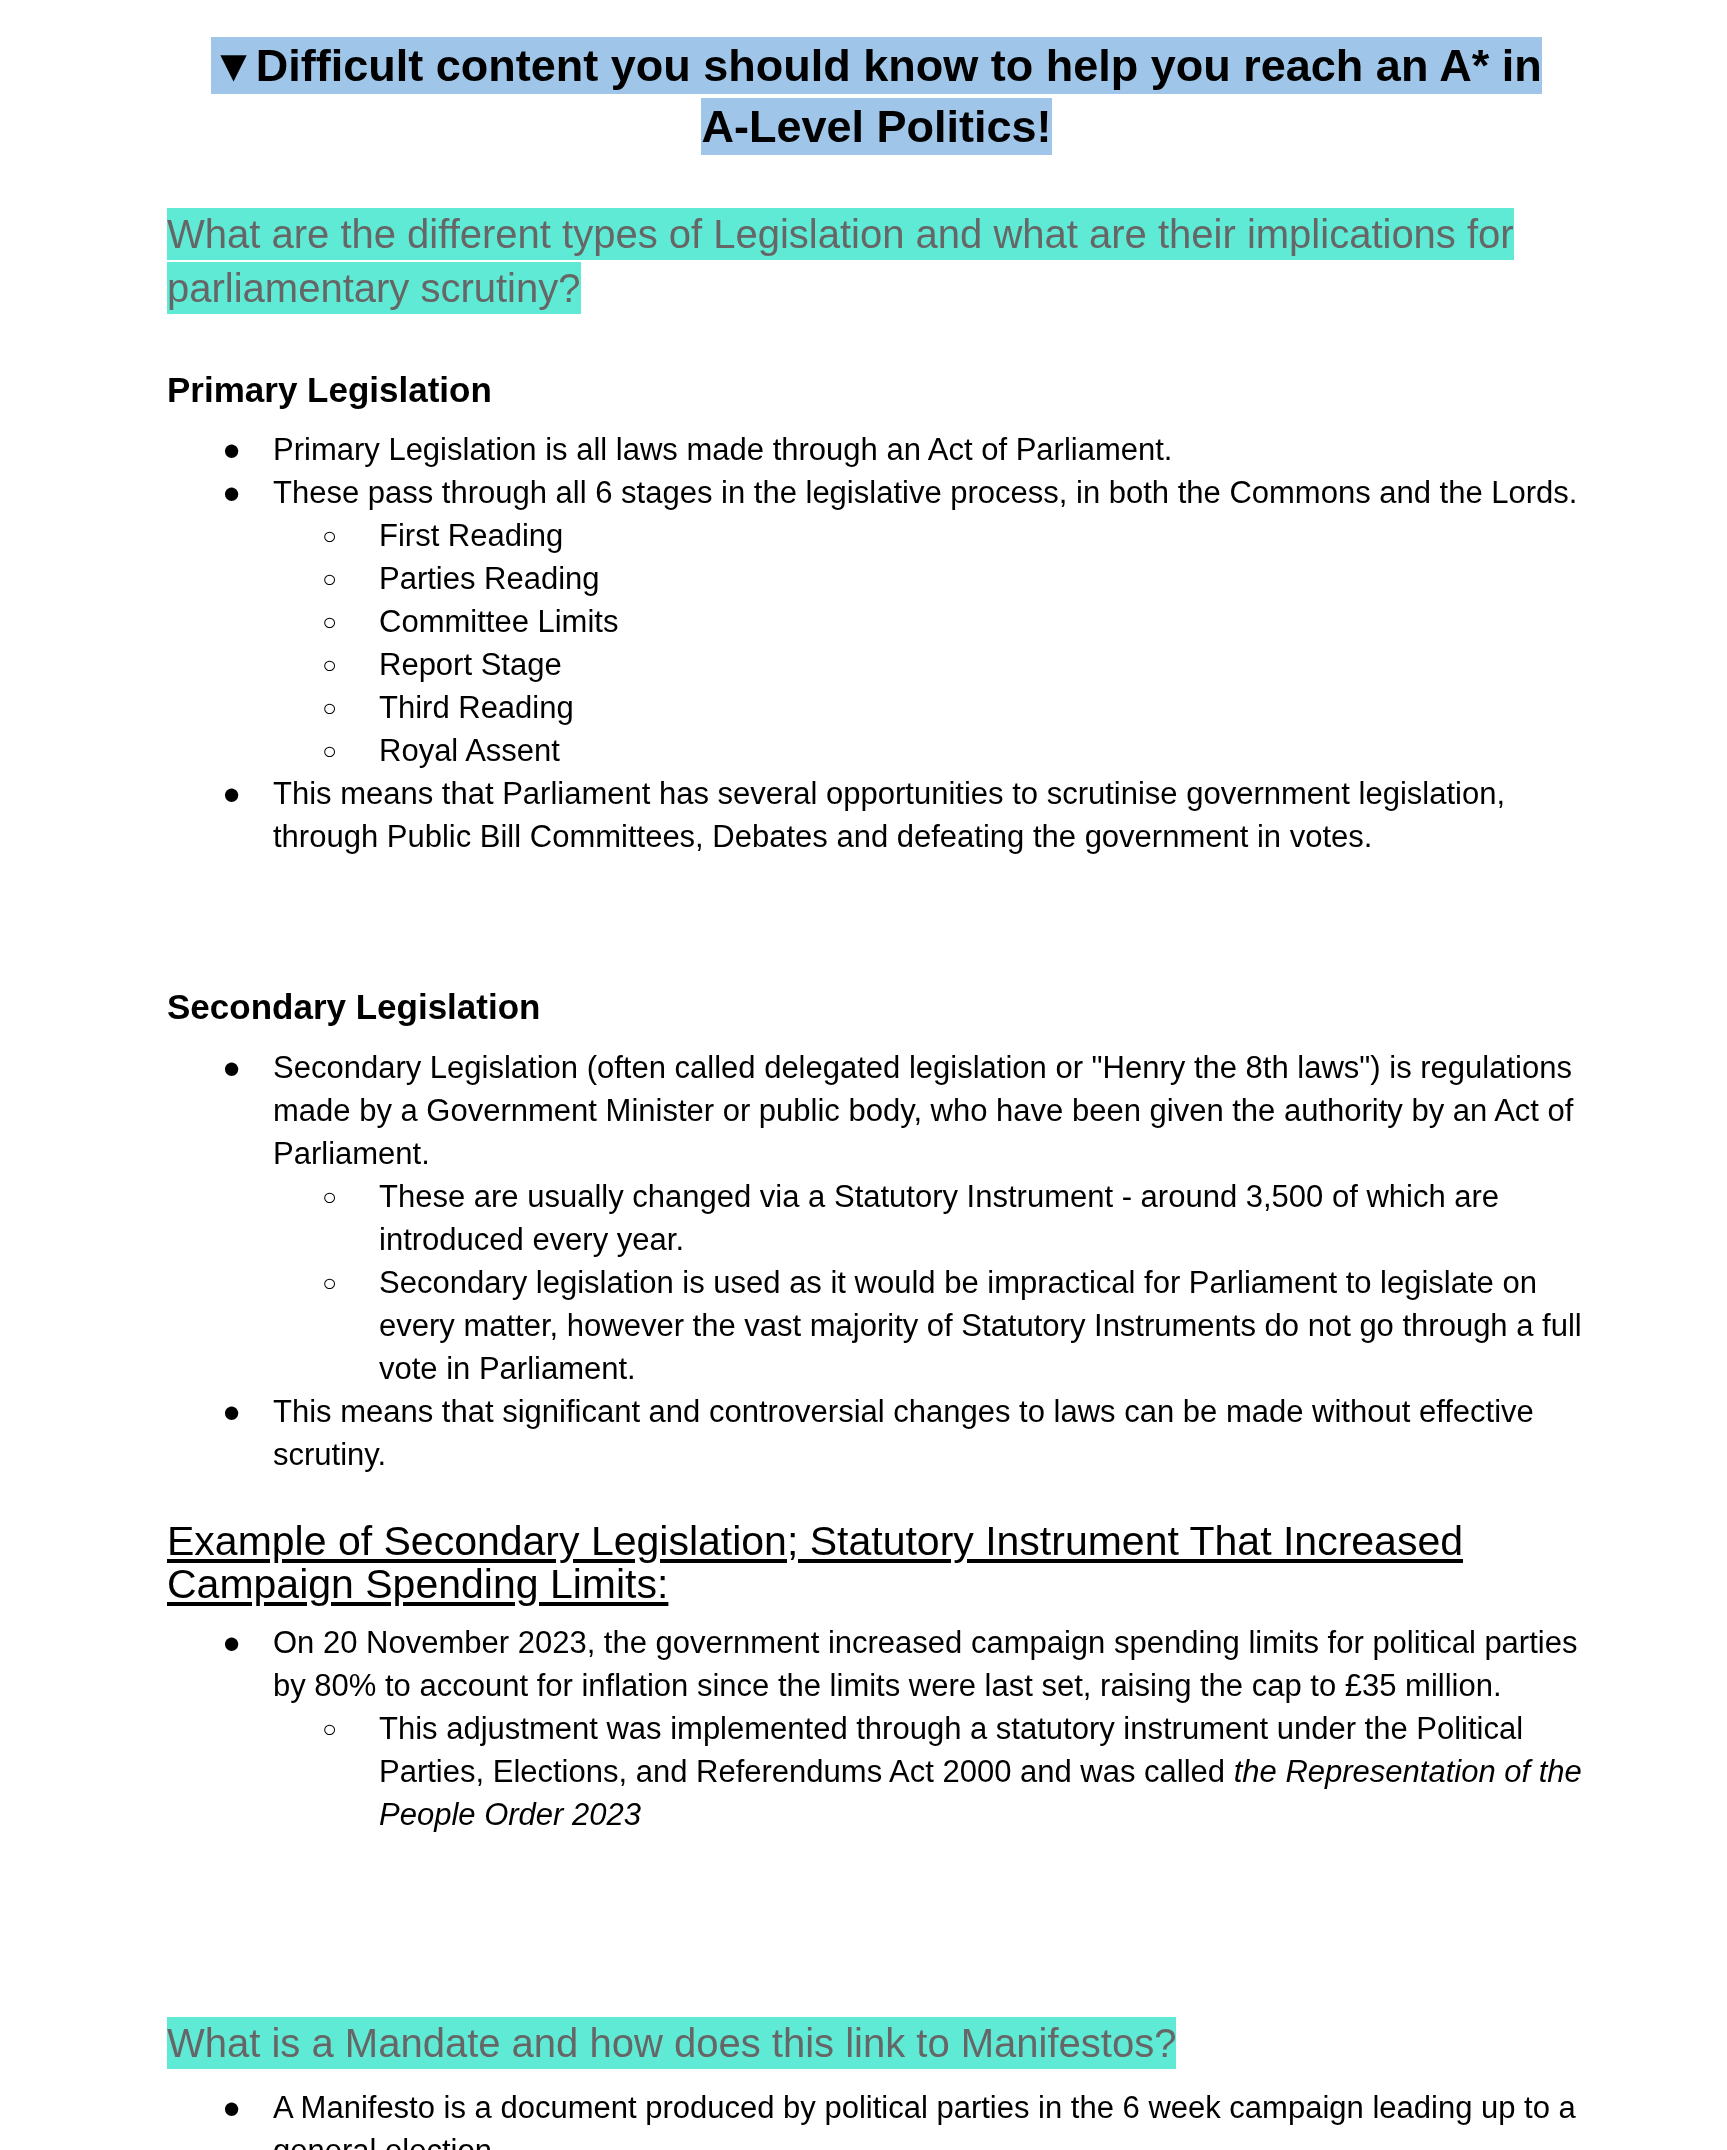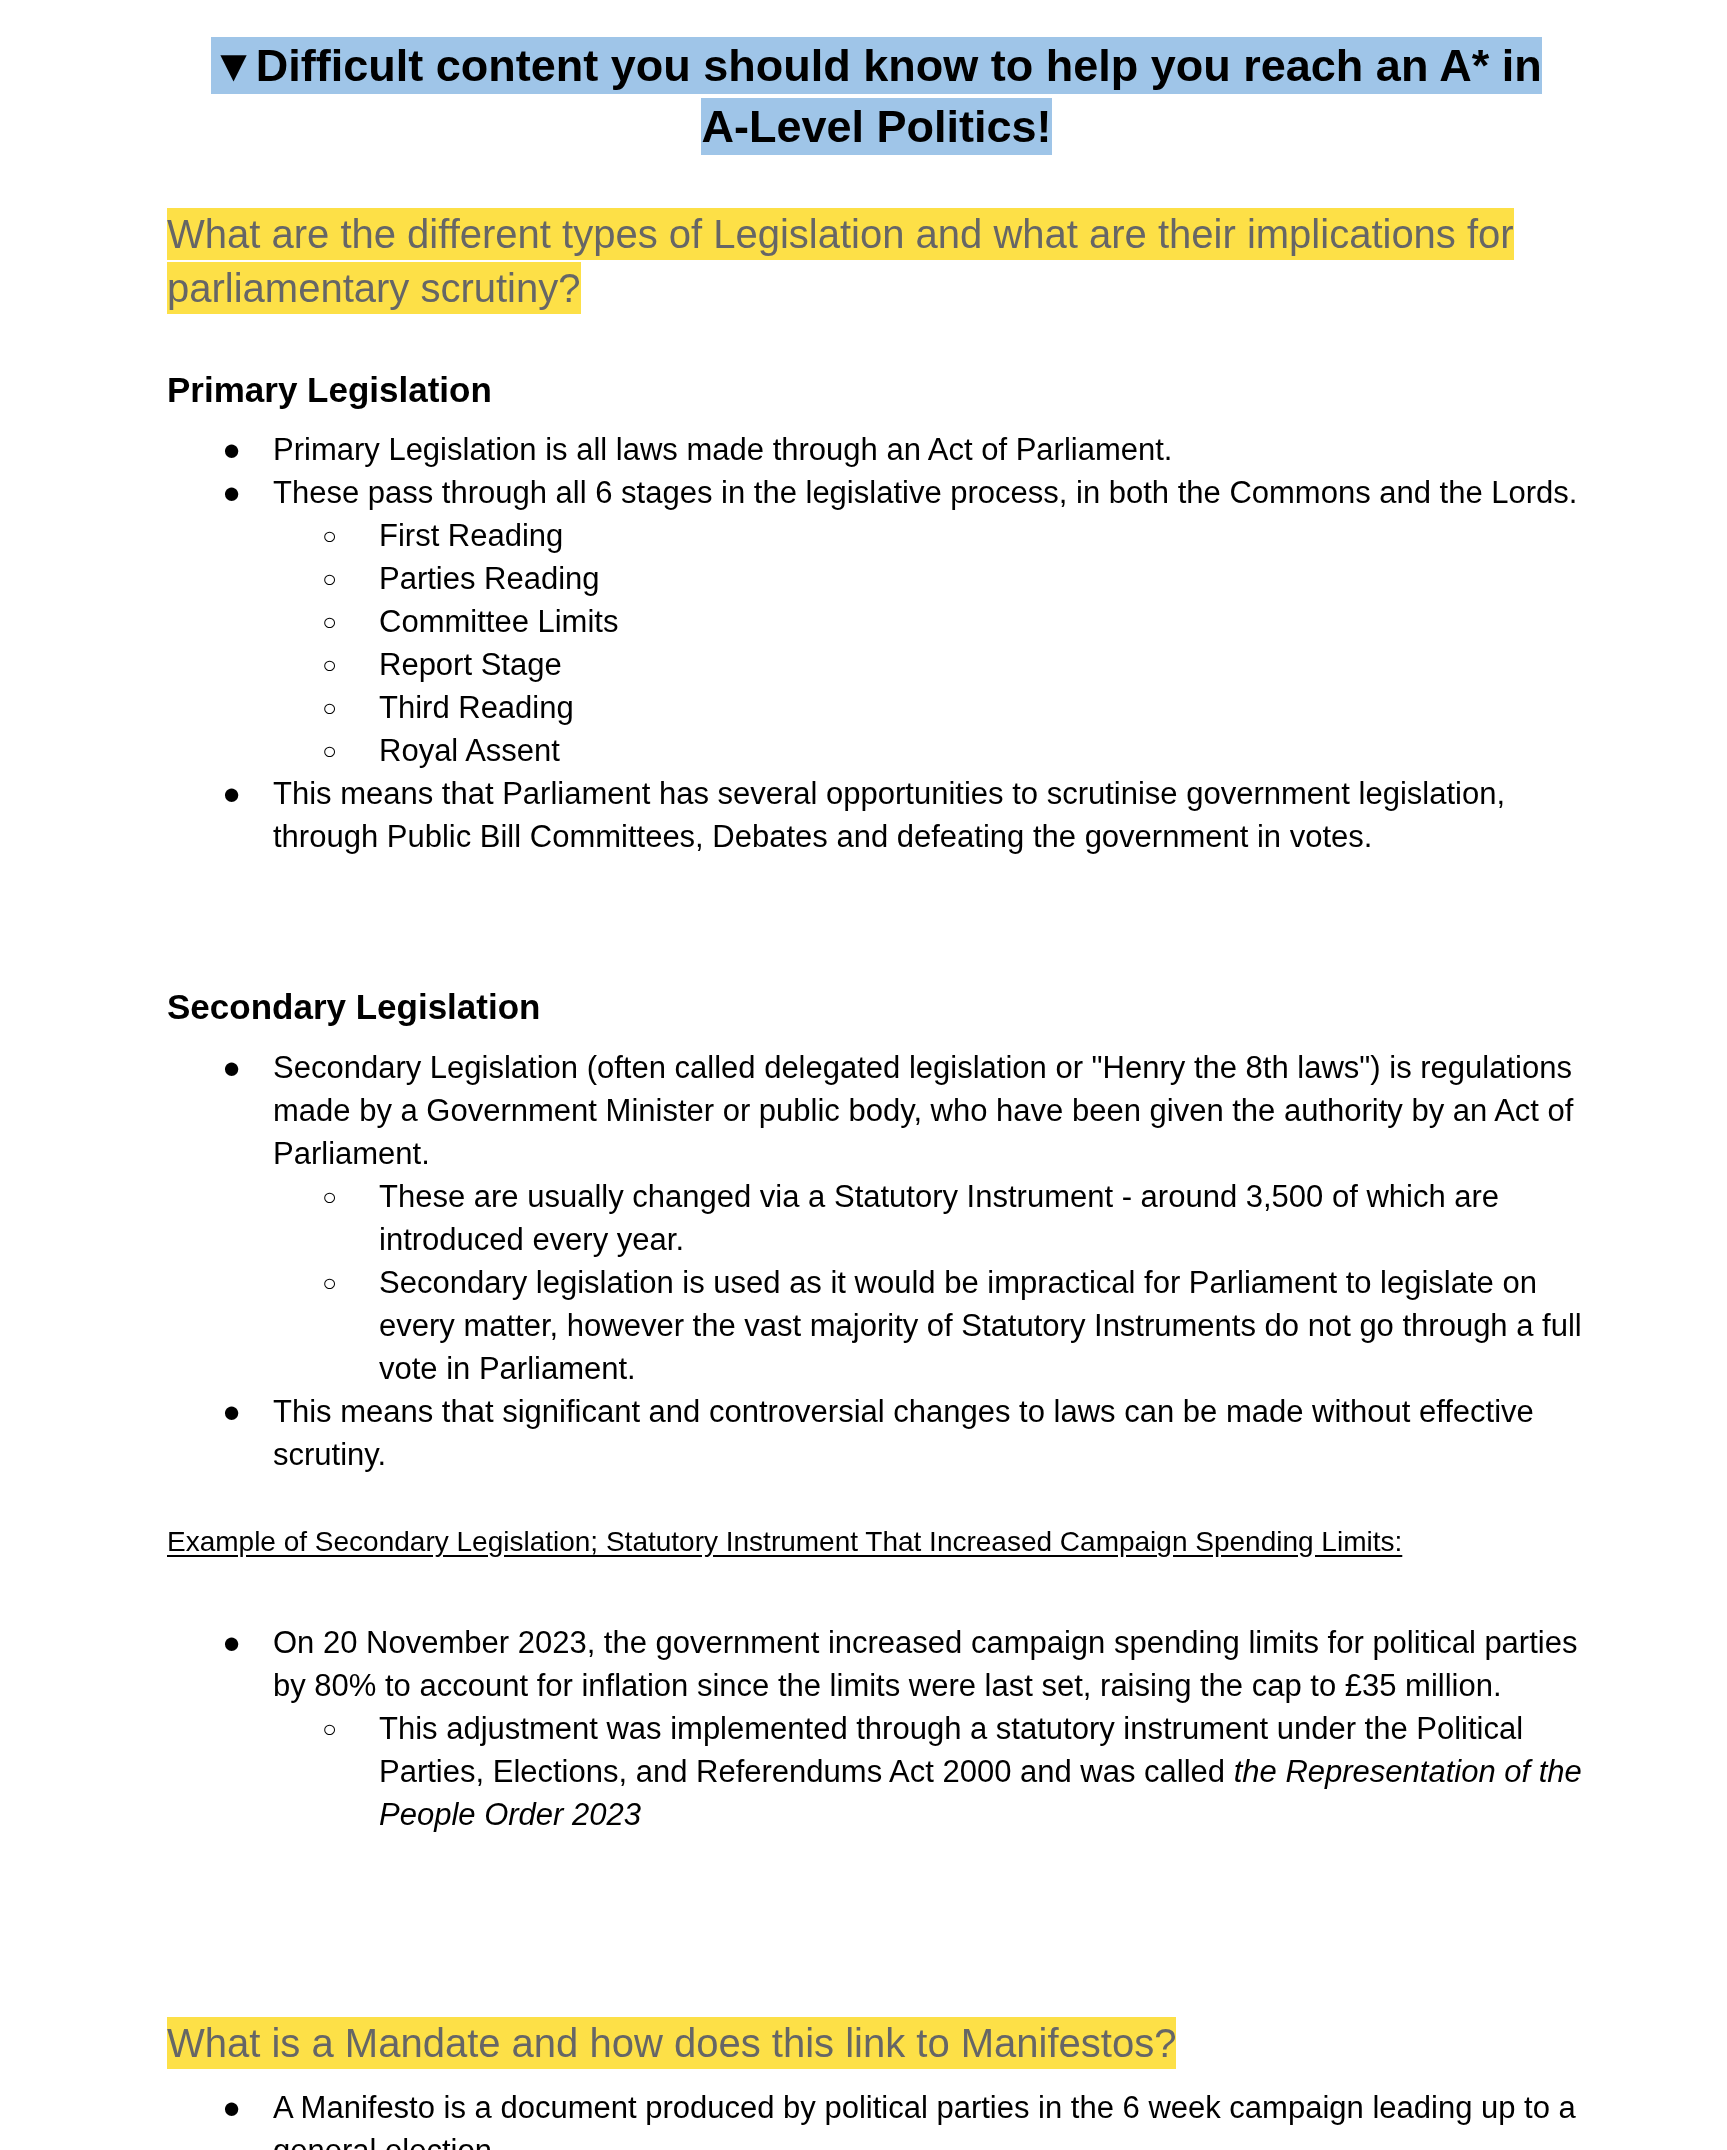--- a/index.html
+++ b/index.html
@@ -42,37 +42,37 @@
       position: absolute;
       left: 0;
       font-size: 40px;
       line-height: 54px;
       color: #666666;
       font-weight: normal;
       margin: 0;
       width: 1405px;
     }
     .question .hl {
-      background: #fde047;
+      background: #5eead4;
       -webkit-box-decoration-break: clone;
       box-decoration-break: clone;
       padding: 4.2px 0;
     }
     .subheading {
       position: absolute;
       left: 0;
       font-size: 35px;
       font-weight: bold;
       margin: 0;
       line-height: 42px;
     }
     .underline-heading {
       position: absolute;
       left: 0;
-      font-size: 28px;
+      font-size: 41px;
       line-height: 43px;
       text-decoration: underline;
       text-underline-offset: 4.2px;
       margin: 0;
       width: 1391px;
     }
     ul.l1 {
       position: absolute;
       left: 0;
       margin: 0;

